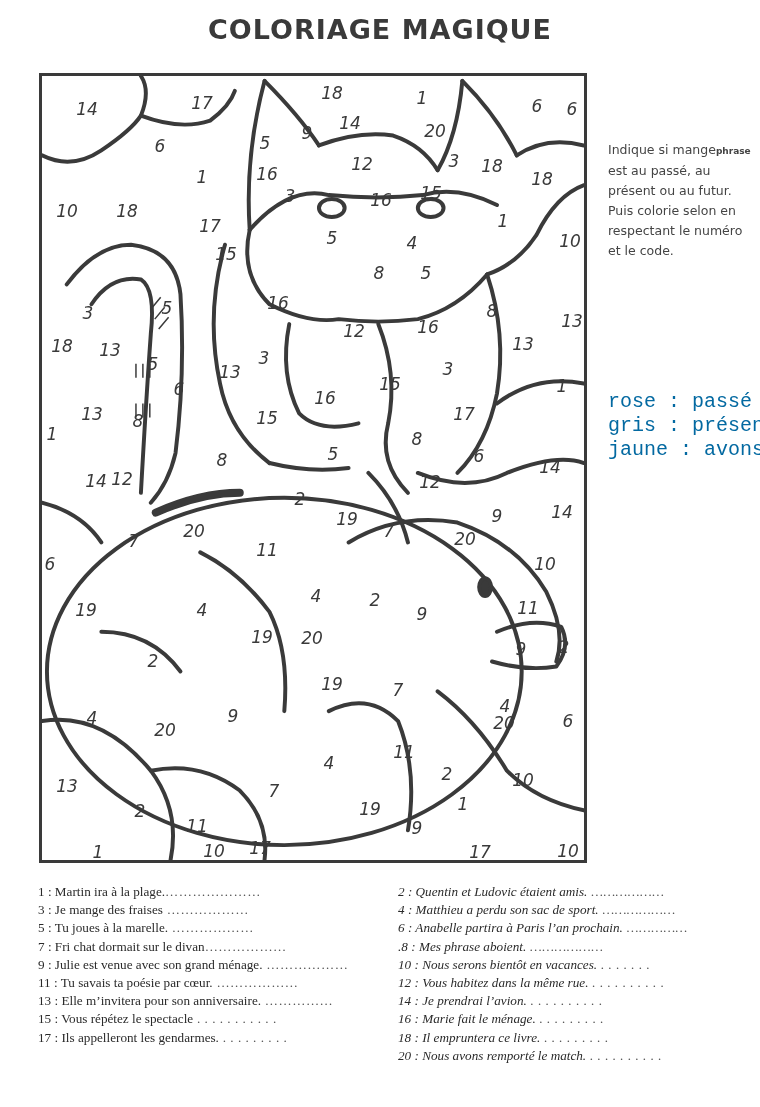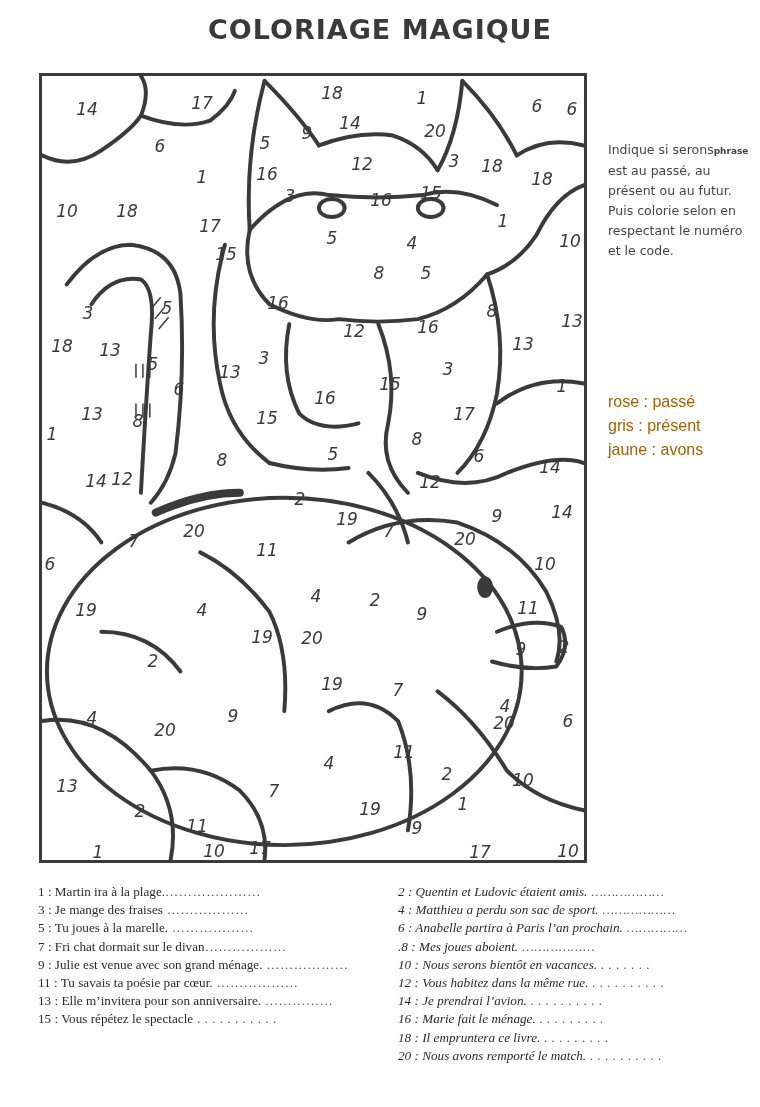--- a/index.html
+++ b/index.html
@@ -18,21 +18,21 @@
       position: absolute; font-family: "DejaVu Sans", sans-serif; font-size: 17px; color: #3a3a3a;
       font-style: italic; transform: translate(-50%, -50%); white-space: nowrap;
     }
     .instructions {
       position: absolute; left: 608px; top: 140px; width: 150px;
       font-family: "DejaVu Sans", sans-serif; font-size: 12.5px; line-height: 20px; color: #444;
     }
     .instructions .small { font-size: 9px; font-weight: bold; text-align: right; }
     .code {
       position: absolute; left: 608px; top: 390px; width: 150px;
-      font-family: Liberation Sans, sans-serif; font-size: 16px; line-height: 24px; color: #a16207;
+      font-family: Liberation Mono, monospace; font-size: 20px; line-height: 24px; color: #0369a1;
     }
     .code div { white-space: nowrap; }
     .sentences {
       position: absolute; left: 38px; top: 883px; width: 700px;
       display: grid; grid-template-columns: 330px 370px; column-gap: 0;
       font-family: "Liberation Serif", serif; font-size: 13.2px; line-height: 18.2px; color: #2a2a2a;
     }
     .sentences .col-right { padding-left: 30px; font-style: italic; }
     .sentence { white-space: nowrap; }
     .sentence .dots { letter-spacing: 0.5px; color: #555; }
@@ -202,46 +202,47 @@
       <span class="region-num" style="left: 375px; top: 752px;">9</span>
       <span class="region-num" style="left: 56px; top: 776px;">1</span>
       <span class="region-num" style="left: 172px; top: 775px;">10</span>
       <span class="region-num" style="left: 218px; top: 772px;">17</span>
       <span class="region-num" style="left: 438px; top: 776px;">17</span>
       <span class="region-num" style="left: 526px; top: 775px;">10</span>
     </div>
 </div>
 
 <div class="instructions">
-  <span>Indique si serons</span><span class="small">phrase</span>
+  <span>Indique si mange</span><span class="small">phrase</span>
   <span>est au passé, au présent ou au futur. Puis colorie selon en respectant le numéro et le code.</span>
 </div>
 
 <div class="code">
   <div><span>rose</span> : <span>passé</span></div>
   <div><span>gris</span> : <span>présent</span></div>
   <div><span>jaune</span> : <span>avons</span></div>
 </div>
 
 <div class="sentences">
   <div class="col-left">
     <div class="sentence"><span>1</span> : <span>Martin ira à la plage.</span><span class="dots">…………………</span></div>
     <div class="sentence"><span>3</span> : <span>Je mange des fraises</span><span class="dots"> ………………</span></div>
     <div class="sentence"><span>5</span> : <span>Tu joues à la marelle.</span><span class="dots"> ………………</span></div>
     <div class="sentence"><span>7</span> : <span>Fri chat dormait sur le divan</span><span class="dots">………………</span></div>
     <div class="sentence"><span>9</span> : <span>Julie est venue avec son grand ménage.</span><span class="dots"> ………………</span></div>
     <div class="sentence"><span>11</span> : <span>Tu savais ta poésie par cœur.</span><span class="dots"> ………………</span></div>
     <div class="sentence"><span>13</span> : <span>Elle m’invitera pour son anniversaire.</span><span class="dots"> ……………</span></div>
     <div class="sentence"><span>15</span> : <span>Vous répétez le spectacle</span><span class="dots"> . . . . . . . . . . .</span></div>
+    <div class="sentence"><span>17</span> : <span>Ils appelleront les gendarmes.</span><span class="dots"> . . . . . . . . .</span></div>
   </div>
   <div class="col-right">
     <div class="sentence"><span>2</span> : <span>Quentin et Ludovic étaient amis.</span><span class="dots"> ………………</span></div>
     <div class="sentence"><span>4</span> : <span>Matthieu a perdu son sac de sport.</span><span class="dots"> ………………</span></div>
     <div class="sentence"><span>6</span> : <span>Anabelle partira à Paris l’an prochain.</span><span class="dots"> ……………</span></div>
-    <div class="sentence"><span>.8</span> : <span>Mes joues aboient.</span><span class="dots"> ………………</span></div>
+    <div class="sentence"><span>.8</span> : <span>Mes phrase aboient.</span><span class="dots"> ………………</span></div>
     <div class="sentence"><span>10</span> : <span>Nous serons bientôt en vacances.</span><span class="dots"> . . . . . . .</span></div>
     <div class="sentence"><span>12</span> : <span>Vous habitez dans la même rue.</span><span class="dots"> . . . . . . . . . .</span></div>
     <div class="sentence"><span>14</span> : <span>Je prendrai l’avion.</span><span class="dots"> . . . . . . . . . .</span></div>
     <div class="sentence"><span>16</span> : <span>Marie fait le ménage.</span><span class="dots"> . . . . . . . . .</span></div>
     <div class="sentence"><span>18</span> : <span>Il empruntera ce livre.</span><span class="dots"> . . . . . . . . .</span></div>
     <div class="sentence"><span>20</span> : <span>Nous avons remporté le match.</span><span class="dots"> . . . . . . . . . .</span></div>
   </div>
 </div>
 
 </body></html>

